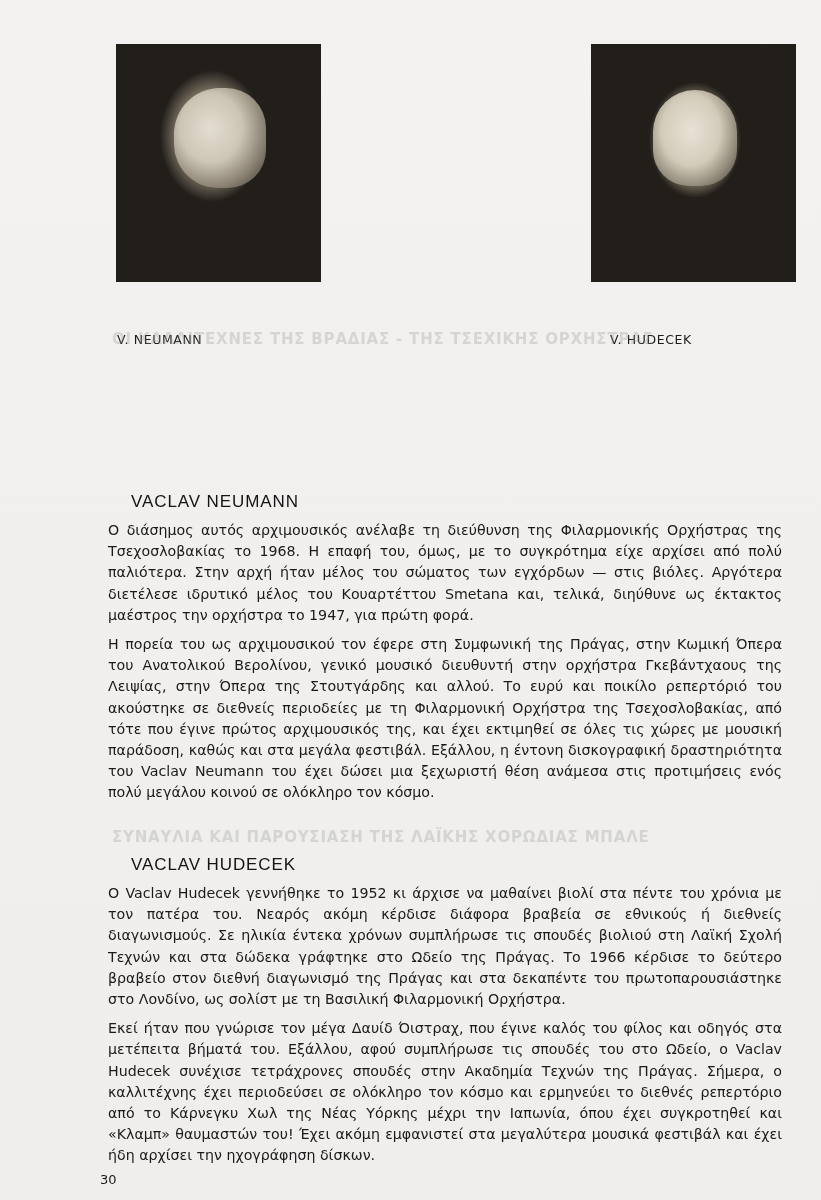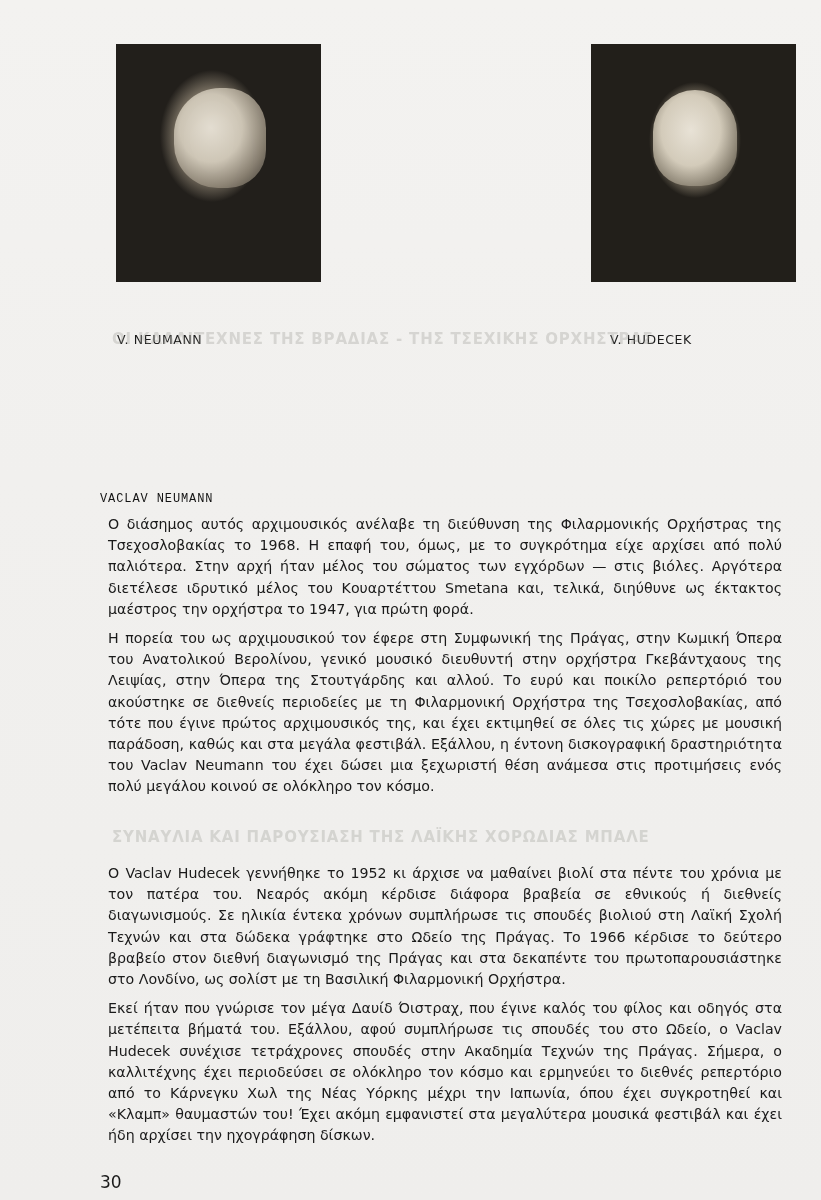--- a/index.html
+++ b/index.html
@@ -114,42 +114,43 @@
   }
   .ghost-1 { left: 112px; top: 330px; }
   .ghost-2 { left: 112px; top: 828px; }
   
   .block {
     position: absolute;
     left: 100px;
     width: 690px;
   }
   .heading {
-    font-size: 12px;
+    font-size: 17px;
     letter-spacing: 0.9px;
     color: #141414;
     margin-bottom: 3px;
-    font-family: Liberation Mono, monospace;
+    font-family: Liberation Sans, sans-serif;
+    margin-left: 31px;
   }
   .para {
     font-size: 14.2px;
     line-height: 21.2px;
     color: #1a1a1a;
     text-align: justify;
     margin: 8px;
     font-family: "DejaVu Sans", sans-serif;
     hyphens: none;
   }
   .block-1 { top: 492px; }
   .block-2 { top: 855px; }
   .page-number {
     position: absolute;
     left: 100px;
     top: 1172px;
-    font-size: 17px;
+    font-size: 13px;
     color: #1a1a1a;
     font-family: "DejaVu Sans", sans-serif;
   }
 </style>
 </head>
 <body>
 
 <div class="page">
 
   <div class="photo-row">
@@ -166,18 +167,19 @@
   <div class="ghost ghost-1">ΟΙ ΚΑΛΛΙΤΕΧΝΕΣ ΤΗΣ ΒΡΑΔΙΑΣ - ΤΗΣ ΤΣΕΧΙΚΗΣ ΟΡΧΗΣΤΡΑΣ</div>
   <div class="ghost ghost-2">ΣΥΝΑΥΛΙΑ ΚΑΙ ΠΑΡΟΥΣΙΑΣΗ ΤΗΣ ΛΑΪΚΗΣ ΧΟΡΩΔΙΑΣ ΜΠΑΛΕ</div>
 
   <div class="block block-1">
     <div class="heading">VACLAV NEUMANN</div>
     <p class="para">Ο διάσημος αυτός αρχιμουσικός ανέλαβε τη διεύθυνση της Φιλαρμονικής Ορχήστρας της Τσεχοσλοβακίας το 1968. Η επαφή του, όμως, με το συγκρότημα είχε αρχίσει από πολύ παλιότερα. Στην αρχή ήταν μέλος του σώματος των εγχόρδων — στις βιόλες. Αργότερα διετέλεσε ιδρυτικό μέλος του Κουαρτέττου Smetana και, τελικά, διηύθυνε ως έκτακτος μαέστρος την ορχήστρα το 1947, για πρώτη φορά.</p>
     <p class="para">Η πορεία του ως αρχιμουσικού τον έφερε στη Συμφωνική της Πράγας, στην Κωμική Όπερα του Ανατολικού Βερολίνου, γενικό μουσικό διευθυντή στην ορχήστρα Γκεβάντχαους της Λειψίας, στην Όπερα της Στουτγάρδης και αλλού. Το ευρύ και ποικίλο ρεπερτόριό του ακούστηκε σε διεθνείς περιοδείες με τη Φιλαρμονική Ορχήστρα της Τσεχοσλοβακίας, από τότε που έγινε πρώτος αρχιμουσικός της, και έχει εκτιμηθεί σε όλες τις χώρες με μουσική παράδοση, καθώς και στα μεγάλα φεστιβάλ. Εξάλλου, η έντονη δισκογραφική δραστηριότητα του Vaclav Neumann  του έχει δώσει μια ξεχωριστή θέση ανάμεσα στις προτιμήσεις ενός πολύ μεγάλου κοινού σε ολόκληρο τον κόσμο.</p>
   </div>
 
   <div class="block block-2">
+    <div class="heading">VACLAV HUDECEK</div>
     <p class="para">Ο Vaclav Hudecek γεννήθηκε το 1952 κι άρχισε να μαθαίνει βιολί στα πέντε του χρόνια με τον πατέρα του. Νεαρός ακόμη κέρδισε διάφορα βραβεία σε εθνικούς ή διεθνείς διαγωνισμούς. Σε ηλικία έντεκα χρόνων συμπλήρωσε τις σπουδές βιολιού στη Λαϊκή Σχολή Τεχνών και στα δώδεκα γράφτηκε στο Ωδείο της Πράγας. Το 1966 κέρδισε το δεύτερο βραβείο στον διεθνή διαγωνισμό της Πράγας και στα δεκαπέντε του πρωτοπαρουσιάστηκε στο Λονδίνο, ως σολίστ με τη Βασιλική Φιλαρμονική Ορχήστρα.</p>
     <p class="para">Εκεί ήταν που γνώρισε τον μέγα Δαυίδ Όιστραχ, που έγινε καλός του φίλος και οδηγός στα μετέπειτα βήματά του. Εξάλλου, αφού συμπλήρωσε τις σπουδές του στο Ωδείο, ο Vaclav Hudecek συνέχισε τετράχρονες σπουδές στην Ακαδημία Τεχνών της Πράγας. Σήμερα, ο καλλιτέχνης έχει περιοδεύσει σε ολόκληρο τον κόσμο και ερμηνεύει το διεθνές ρεπερτόριο από το Κάρνεγκυ Χωλ της Νέας Υόρκης μέχρι την Ιαπωνία, όπου έχει συγκροτηθεί και «Κλαμπ» θαυμαστών του! Έχει ακόμη εμφανιστεί στα μεγαλύτερα μουσικά φεστιβάλ και έχει ήδη αρχίσει την ηχογράφηση δίσκων.</p>
   </div>
 
   <div class="page-number">30</div>
 </div>
 
 </body></html>

